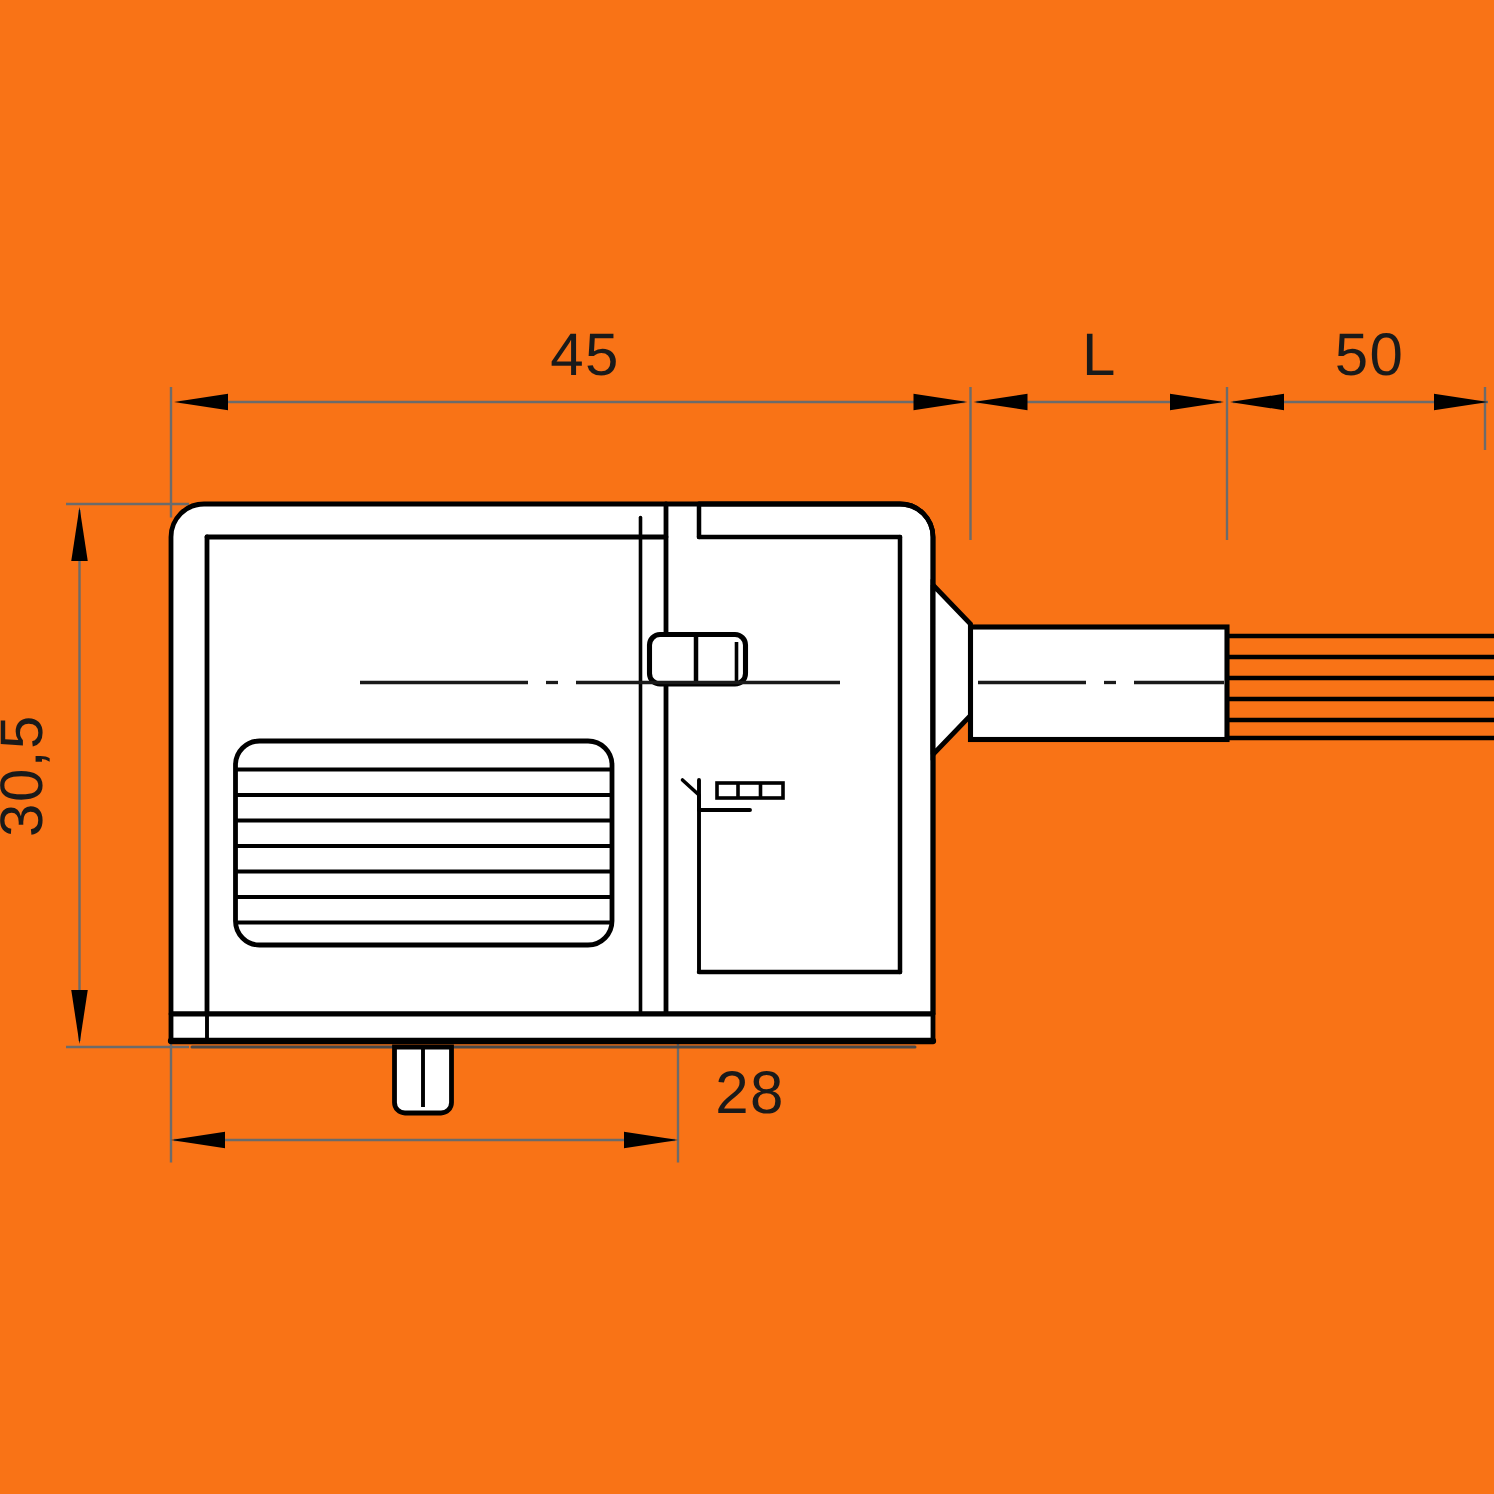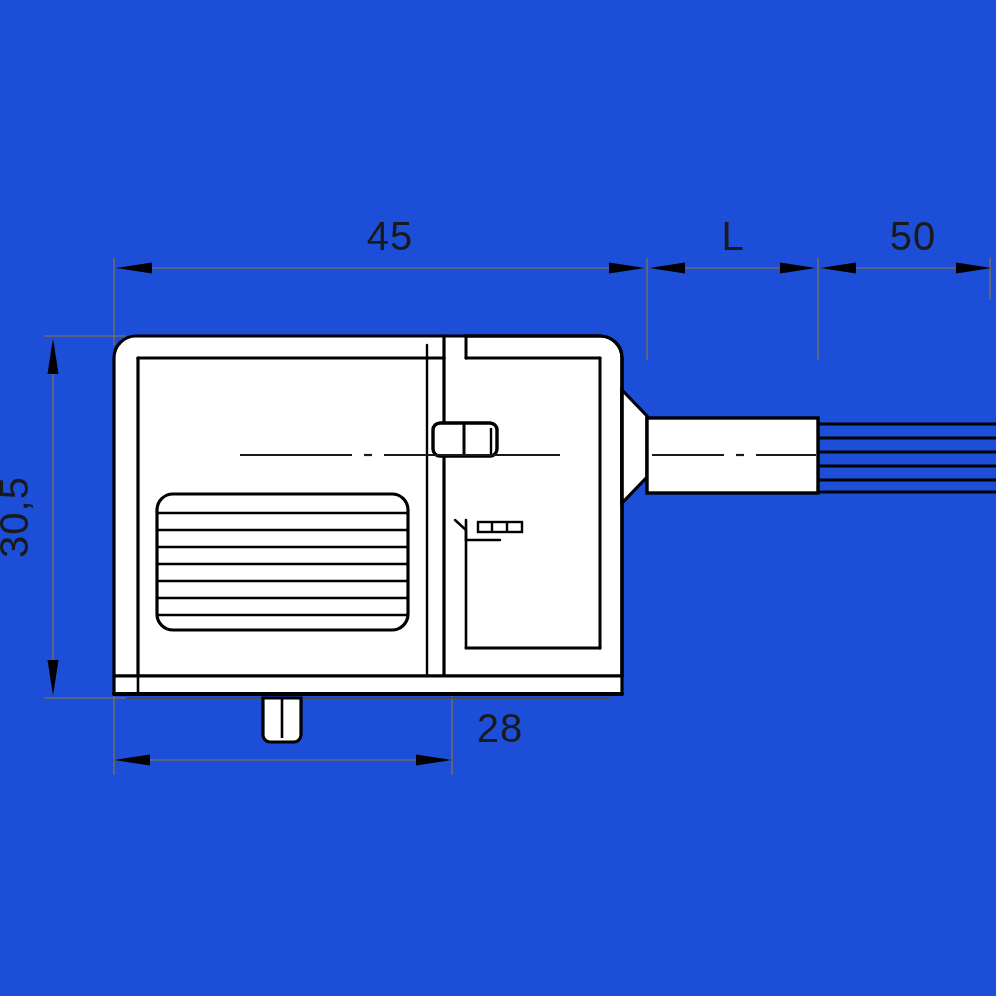--- a/index.html
+++ b/index.html
@@ -10,21 +10,21 @@
   body {
     width: 996px;
     height: 996px;
     font-family: "Liberation Sans", sans-serif;
     overflow: hidden;
   }
   #drawing-root {
     position: relative;
     width: 996px;
     height: 996px;
-    background: #1d4ed8;
+    background: #f97316;
   }
   svg.tech-drawing {
     display: block;
     width: 996px;
     height: 996px;
   }
   .dim-text {
     font-family: "Liberation Sans", sans-serif;
     font-size: 40px;
     fill: #1a1a1a;

